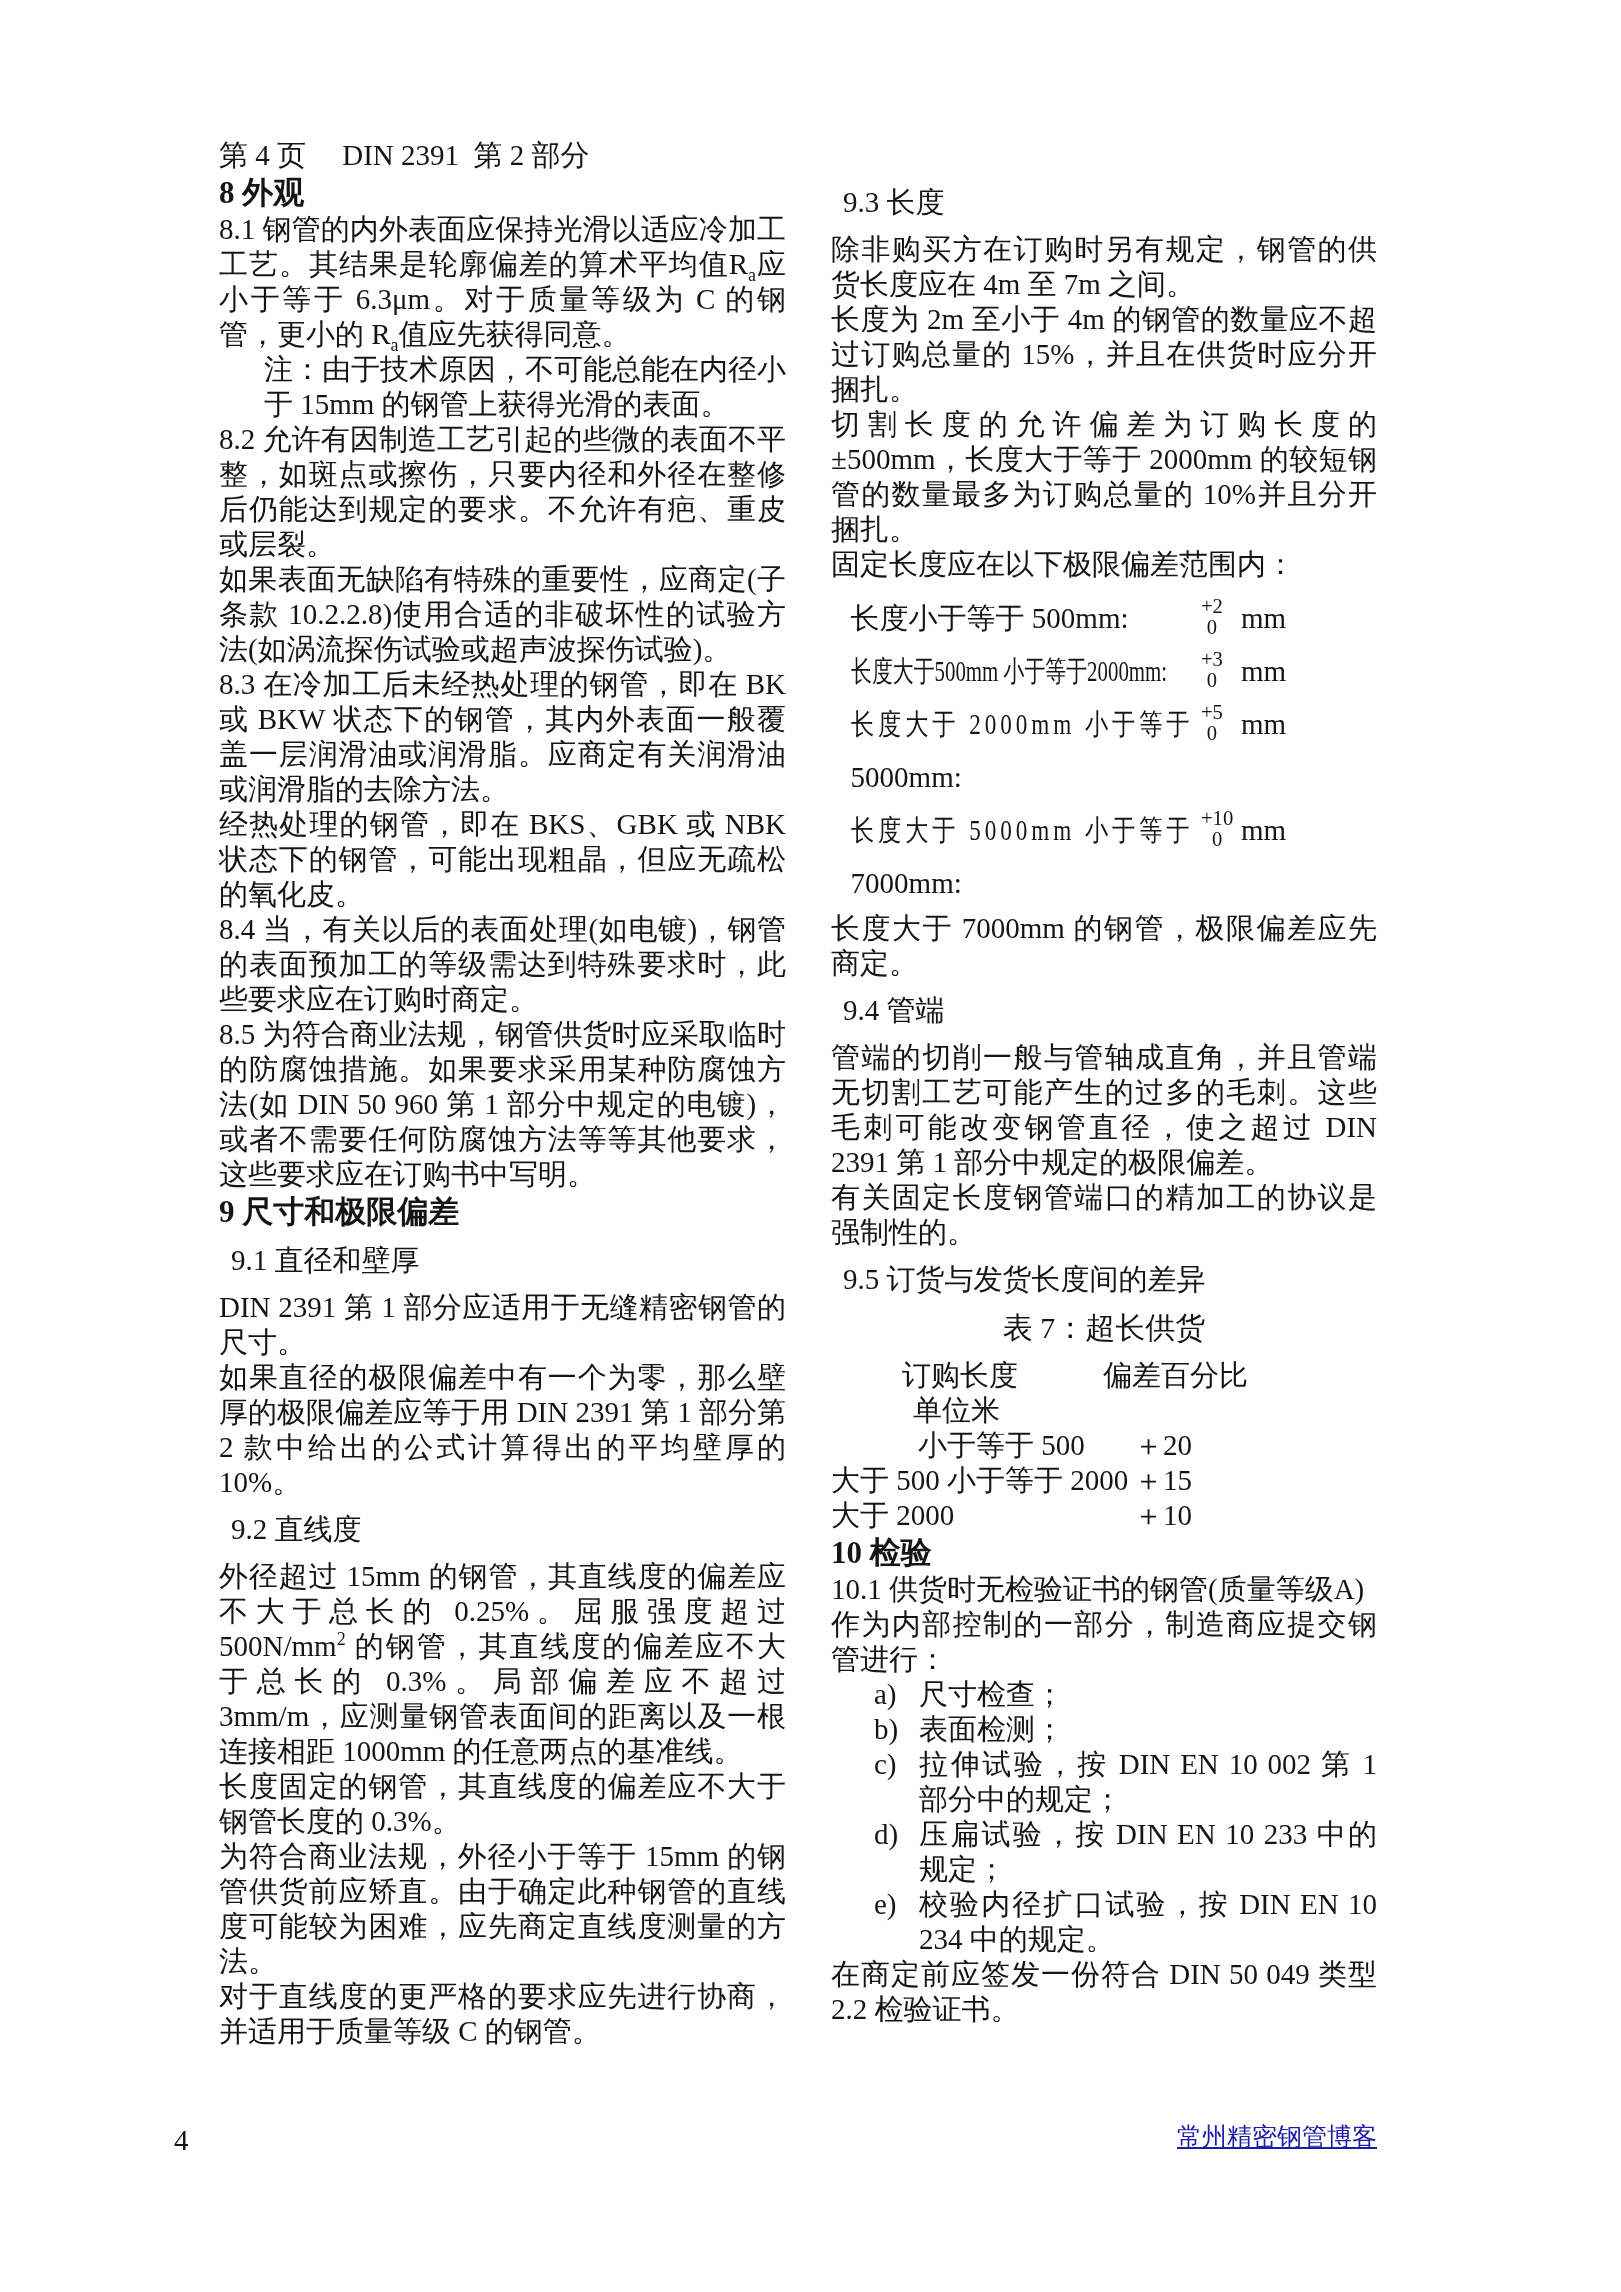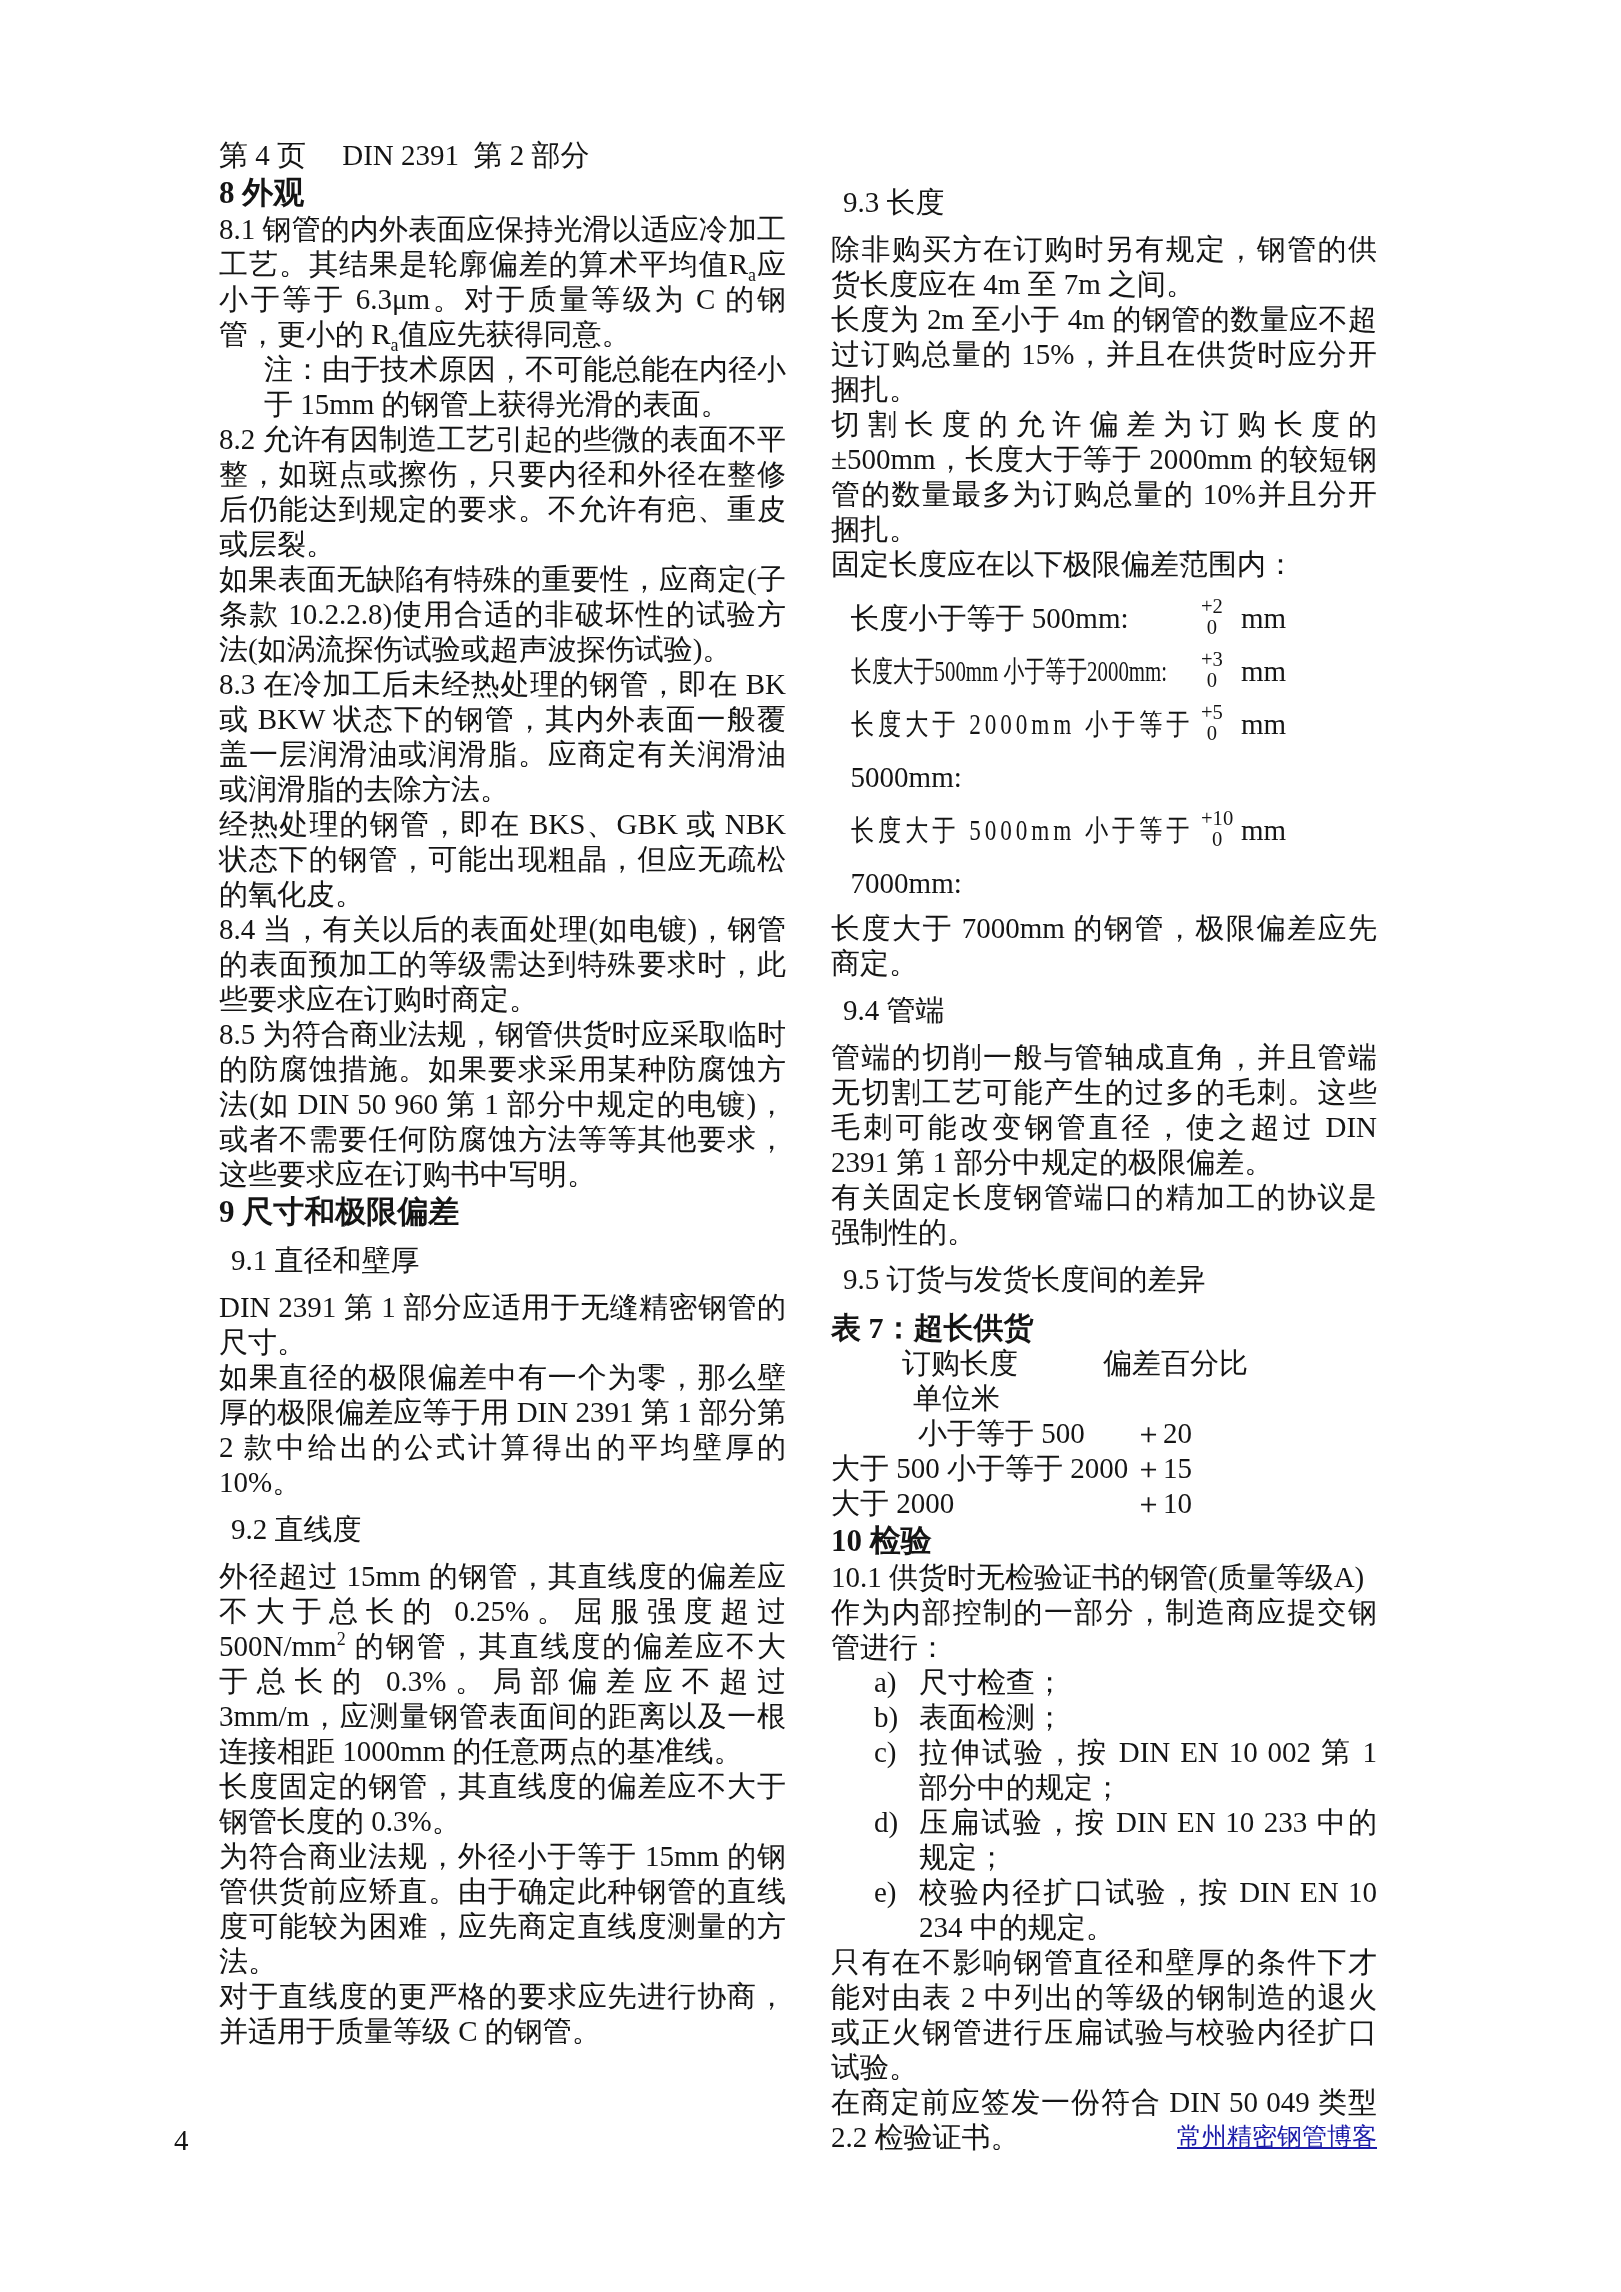--- a/index.html
+++ b/index.html
@@ -25,21 +25,21 @@
   .tol-label{position:absolute;left:19.6px;top:50%;transform:translateY(-50%);
              white-space:nowrap;transform-origin:left center;}
   .tol-label.squeeze{transform:translateY(-50%) scaleX(0.72);}
   .tol-label.spread{letter-spacing:4.9px;transform:translateY(-50%) scaleX(0.80);}
   .tol-stack{position:absolute;left:370px;top:50%;transform:translateY(-50%);
              display:flex;flex-direction:column;align-items:center;
              font-size:20.6px;line-height:21.6px;}
   .tol-unit{position:absolute;left:410px;top:50%;transform:translateY(-50%);}
 
   
-  .t7-title{margin:0;font-weight:bold;font-size:30px;line-height:37px;}
+  .t7-title{margin:12px;text-align:center;font-weight:normal;font-size:30px;line-height:37px;}
   .t7-line{position:relative;height:35px;}
   .t7-c1{position:absolute;left:0;white-space:nowrap;}
   .t7-c1.ind72{left:71px;}
   .t7-c1.ind84{left:82px;}
   .t7-c1.ind89{left:87px;}
   .t7-c2{position:absolute;left:303px;white-space:nowrap;}
   .t7-c2.hdr{left:272px;}
 
   
   .check{position:relative;margin:0;padding-left:88px;text-align:justify;}
@@ -156,21 +156,20 @@
     <h2 class="h-major">10 检验</h2>
     <p class="body">10.1 供货时无检验证书的钢管(质量等级A)</p>
     <p class="body">作为内部控制的一部分，制造商应提交钢管进行：</p>
 
     <p class="check"><span class="mk">a)</span><span>尺寸检查；</span></p>
     <p class="check"><span class="mk">b)</span><span>表面检测；</span></p>
     <p class="check"><span class="mk">c)</span><span>拉伸试验，按 DIN EN 10 002 第 1 部分中的规定；</span></p>
     <p class="check"><span class="mk">d)</span><span>压扁试验，按 DIN EN 10 233 中的规定；</span></p>
     <p class="check"><span class="mk">e)</span><span>校验内径扩口试验，按 DIN EN 10 234 中的规定。</span></p>
 
-    <p class="body">只有在不影响钢管直径和壁厚的条件下才能对由表 2 中列出的等级的钢制造的退火或正火钢管进行压扁试验与校验内径扩口试验。</p>
     <p class="body">在商定前应签发一份符合 DIN 50 049 类型 2.2 检验证书。</p>
   </div>
 
   <div class="pageno">4</div>
   <a class="bloglink">常州精密钢管博客</a>
 
 </div>
 
 
 </body></html>

